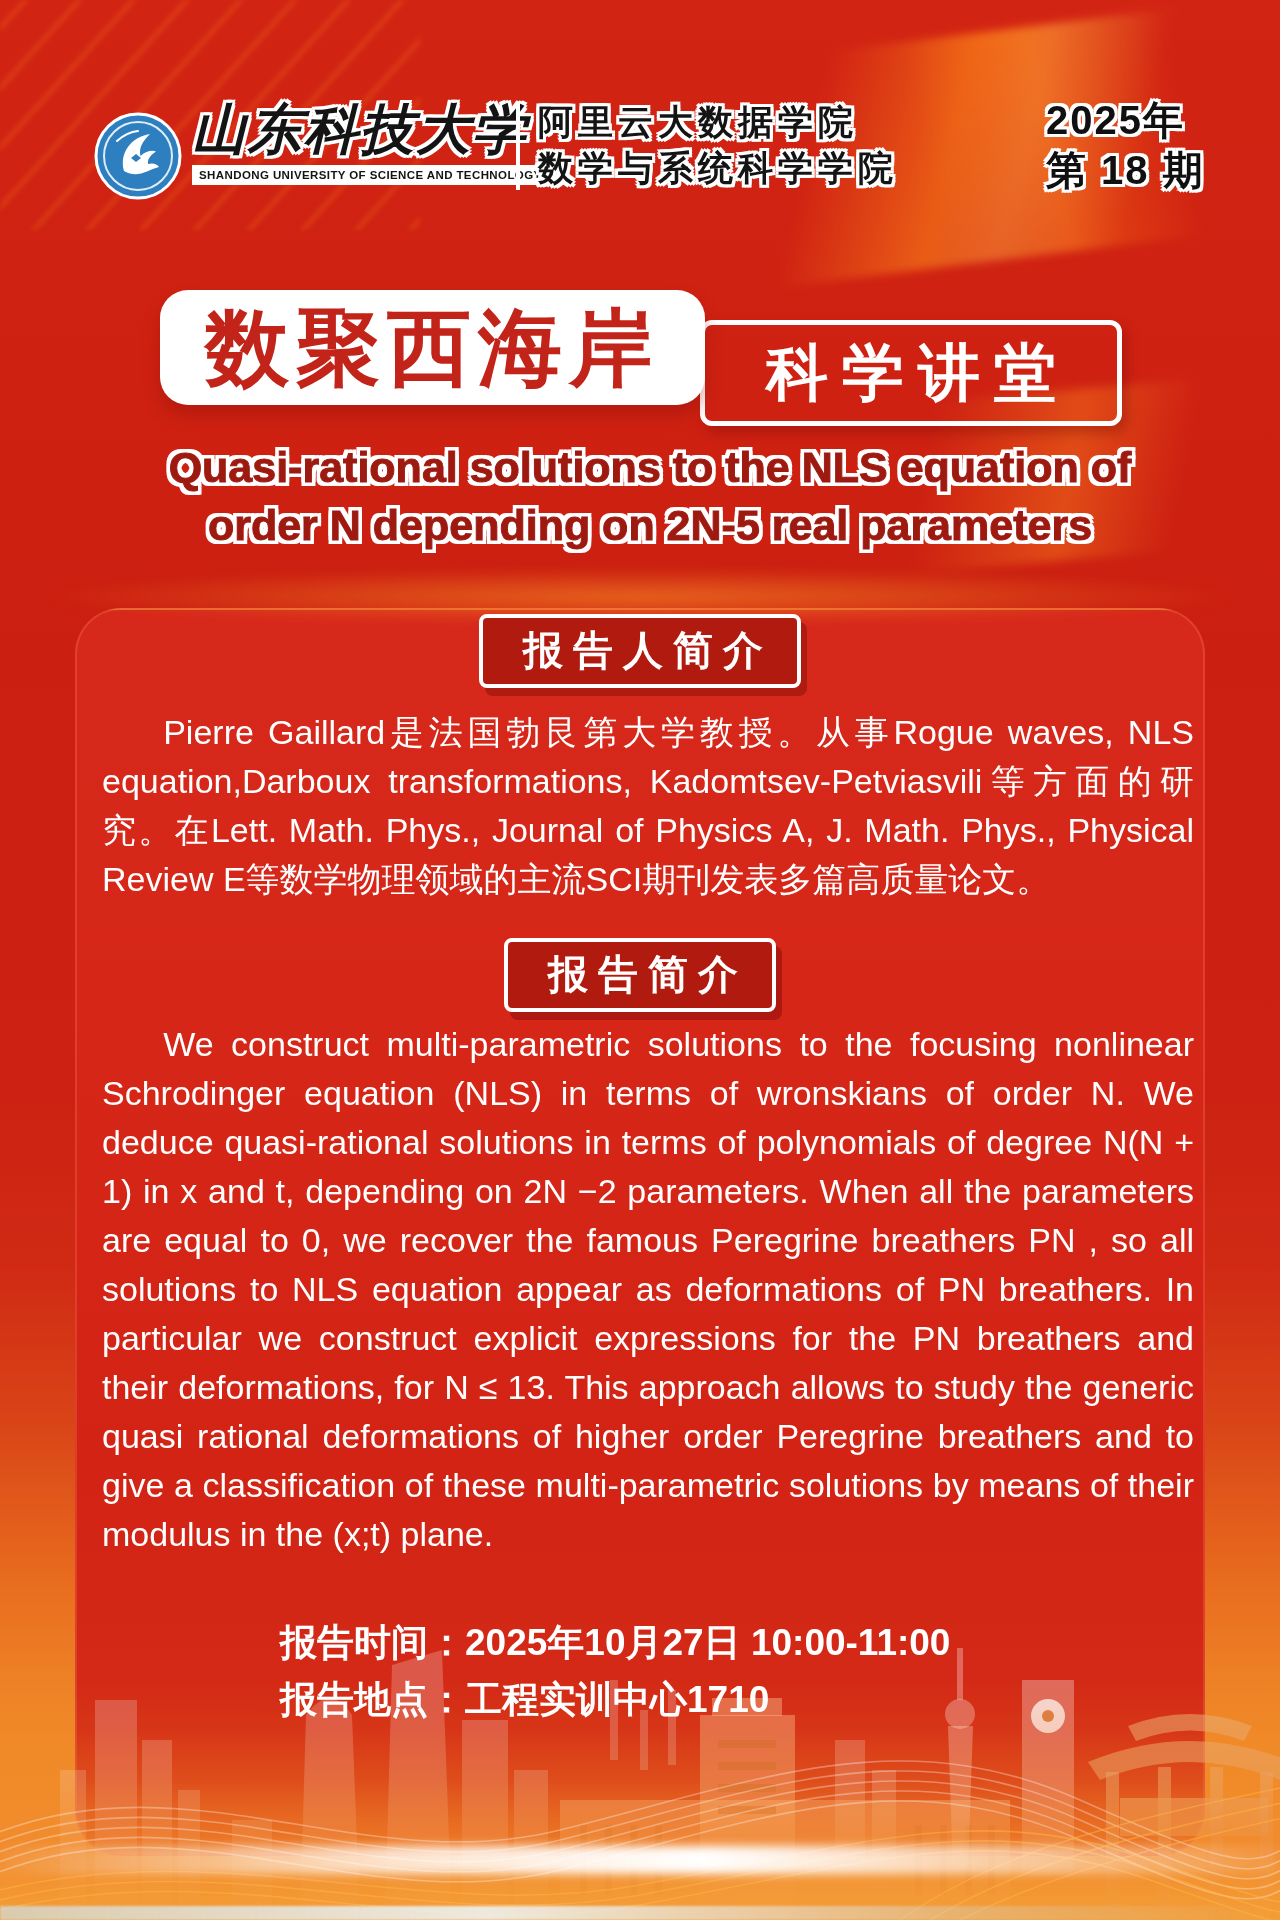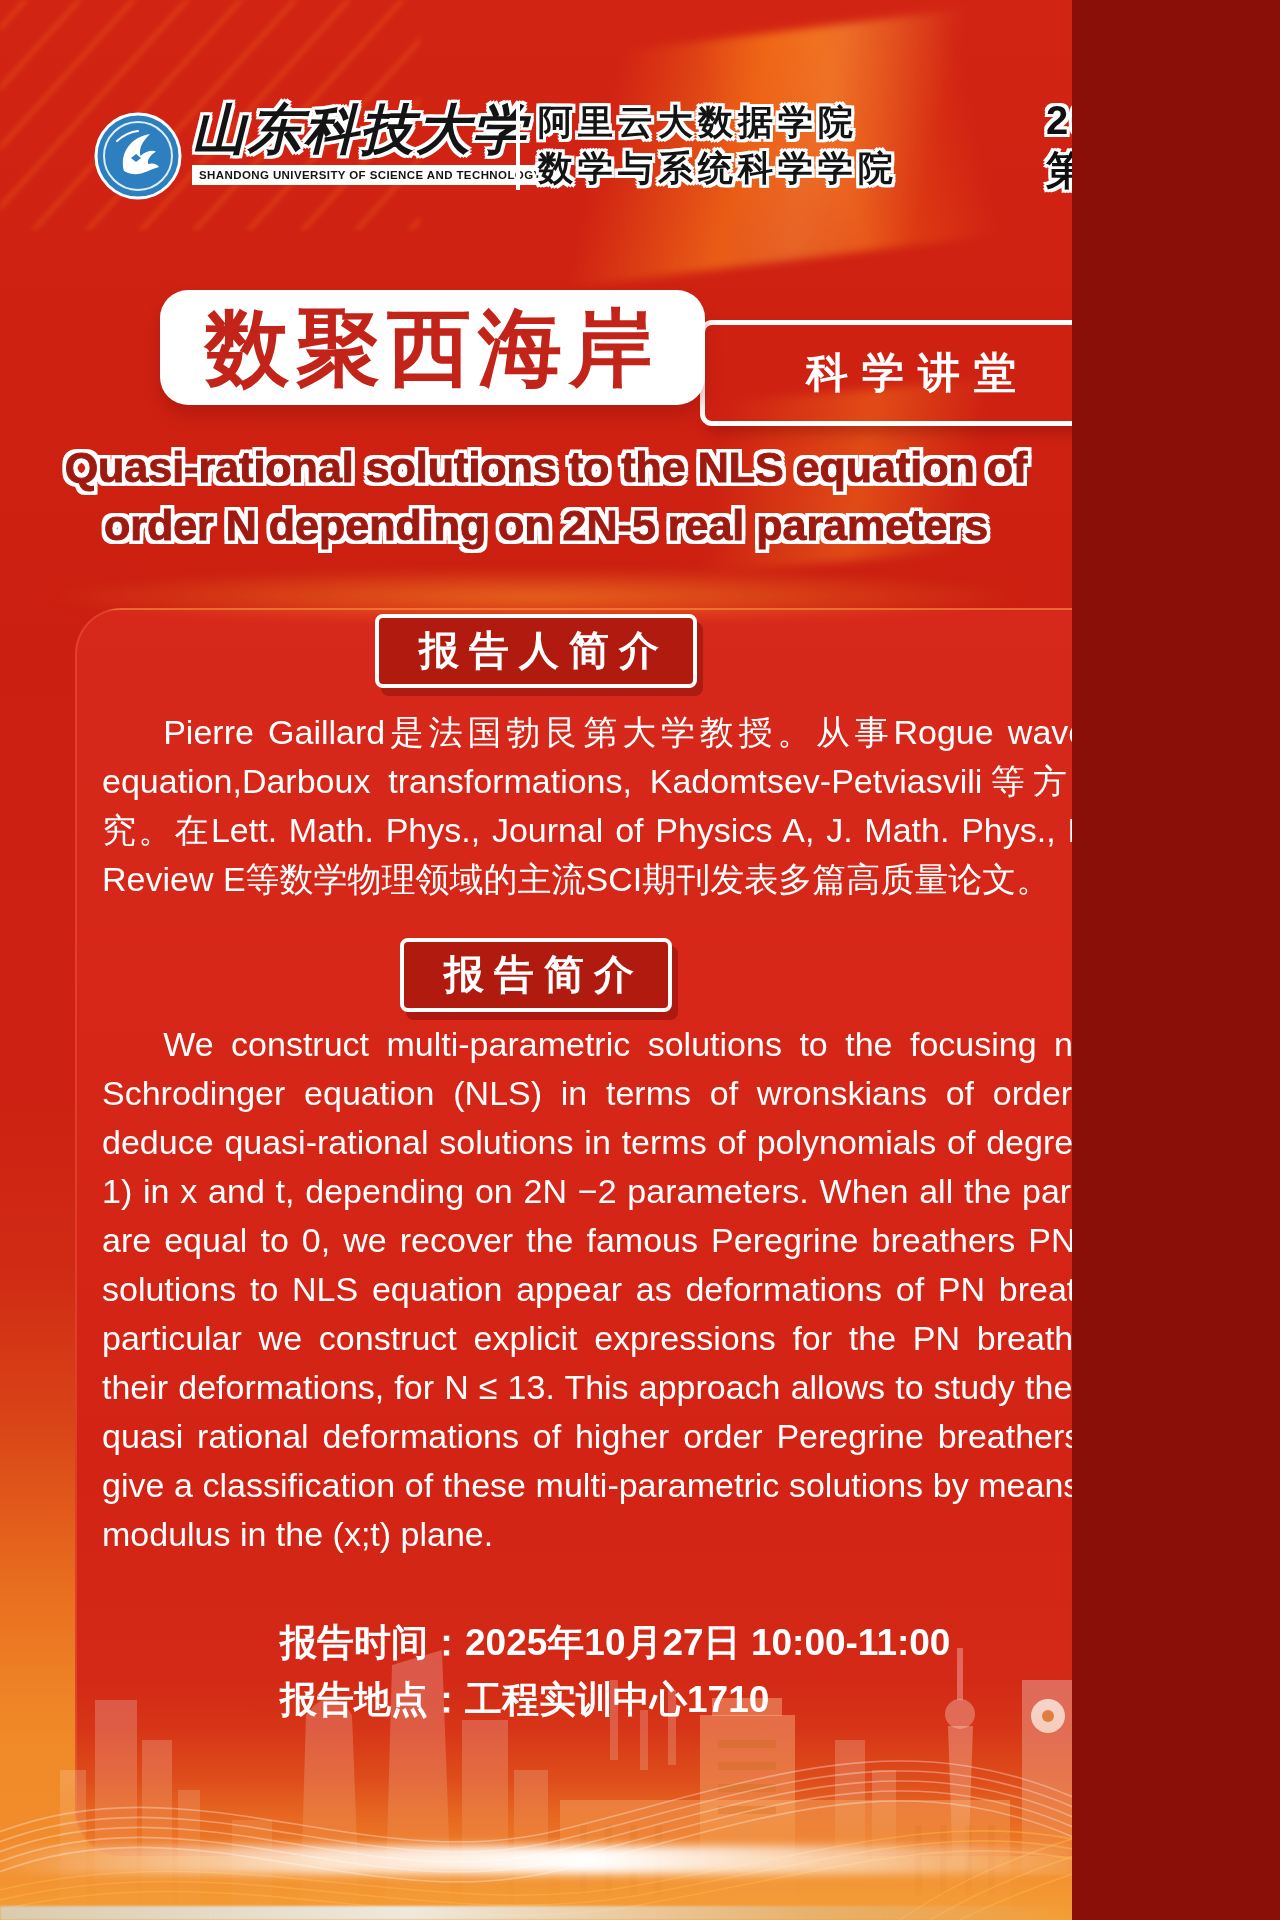--- a/index.html
+++ b/index.html
@@ -1,17 +1,17 @@
 <!DOCTYPE html>
 <html><head>
 <meta charset="utf-8">
 <style>
   html,body{margin:0;padding:0;background:#8a0f08;}
   .poster{
-    position:relative;width:1072px;height:1920px;overflow:hidden;
+    position:relative;width:1280px;height:1920px;overflow:hidden;
     font-family:"Liberation Sans", sans-serif;
     background:linear-gradient(180deg,#d22413 0%,#cb1f11 34%,#cc2113 56%,#d02a14 66%,#d94417 74%,#e96f1f 83%,#f18e2a 91%,#f5a43c 100%);
   }
   
   .flare-tl{position:absolute;left:0;top:0;width:420px;height:230px;z-index:1;
     background:repeating-linear-gradient(132deg,transparent 0 16px,rgba(255,140,30,.22) 16px 22px,transparent 22px 40px);
     filter:blur(2px);opacity:.8;}
   .flare-tr{position:absolute;right:0;top:30px;width:560px;height:230px;z-index:1;
     background:linear-gradient(104deg,transparent 18%,rgba(255,140,25,.55) 42%,rgba(255,180,70,.38) 54%,transparent 74%),
                linear-gradient(78deg,transparent 38%,rgba(255,120,20,.45) 58%,transparent 80%);
@@ -44,21 +44,21 @@
   .issue{position:absolute;left:1046px;top:95px;z-index:2;color:#101010;
     font-size:40px;font-weight:900;letter-spacing:2px;line-height:50px;white-space:nowrap;text-align:left;}
   
   .banner-white{position:absolute;left:160px;top:290px;width:545px;height:115px;z-index:3;
     background:#fff;border-radius:28px;display:flex;align-items:center;justify-content:center;
     box-shadow:0 10px 16px rgba(140,18,8,.38);}
   .banner-white span{font-size:84px;font-weight:900;color:#c3241a;letter-spacing:7px;line-height:1;}
   .banner-outline{position:absolute;left:700px;top:320px;width:412px;height:96px;z-index:2;
     border:5px solid #fff;border-radius:12px;display:flex;align-items:center;justify-content:center;
     box-shadow:5px 7px 12px rgba(130,15,8,.4);}
-  .banner-outline span{font-size:42px;font-weight:900;color:#fff;letter-spacing:14px;padding-left:14px;line-height:1;}
+  .banner-outline span{font-size:62px;font-weight:900;color:#fff;letter-spacing:14px;padding-left:14px;line-height:1;}
   
   .en-title{position:absolute;left:0;right:0;top:438px;z-index:2;text-align:center;
     font-size:43px;line-height:58px;font-weight:bold;color:#9e1a10;letter-spacing:0;
     -webkit-text-stroke:1px #9e1a10;}
   
   .panel{position:absolute;left:75px;top:608px;width:1130px;height:1248px;border-radius:46px;
     background:linear-gradient(180deg,#d7291b 0%,#d32315 70%,#d32b16 90%,#dd4f1e 98%,#e25e20 100%);
     border:2px solid rgba(255,130,105,.28);box-sizing:border-box;}
   .sec-box{position:absolute;left:50%;transform:translateX(-50%);z-index:6;
     background:#b11a0e;border:4px solid #fff;border-radius:8px;color:#fff;

